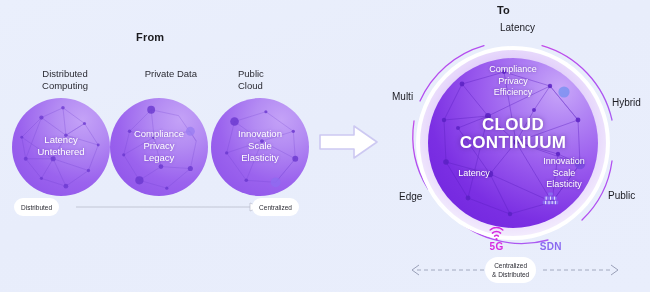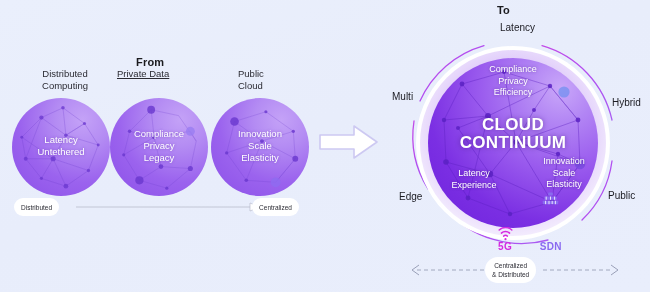--- a/index.html
+++ b/index.html
@@ -136,21 +136,21 @@
     text-shadow: 0 0 5px rgba(60,20,120,.55);
   }
 
   
   #techrow {
     position: absolute;
     left: 488px; top: 224px;
     width: 74px; height: 28px;
     display: flex;
     align-items: flex-end;
-    justify-content: flex-end;
+    justify-content: space-between;
     gap: 26px;
   }
   .tech { display: flex; flex-direction: column; align-items: center; }
   .tech-label {
     font-size: 10px;
     font-weight: bold;
     letter-spacing: .4px;
     margin-top: 1px;
     line-height: 10px;
   }
@@ -158,27 +158,27 @@
   .tech-sdn .tech-label { color: #8a6af0; margin-top: 36px; }
 
   
   #axis-right { position: absolute; left: 403px; top: 257px; width: 224px; height: 26px; }
 </style>
 </head>
 <body>
 
 <div id="stage">
 
-  <div class="hdr" style="left:136px; top:31px;margin-top:25px;">From</div>
+  <div class="hdr" style="left:136px; top:31px;">From</div>
 
   <div class="caption" style="left:25px; top:68px; width:80px; text-align:center;">
     <div>Distributed</div>
     <div>Computing</div>
   </div>
-  <div class="caption" style="left:117px; top:68px; width:80px; text-align:left;text-decoration:underline;">
+  <div class="caption" style="left:117px; top:68px; width:80px; text-align:right;">
     <div>Private Data</div>
   </div>
   <div class="caption" style="left:238px; top:68px; width:70px; text-align:left;">
     <div>Public</div>
     <div>Cloud</div>
   </div>
 
   <div class="orb" style="left:12px; top:98px; width:98px; height:98px;">
     <svg class="net" viewBox="0 0 100 100">
       <g stroke="#6f3fd0" stroke-width="0.5" opacity="0.55" fill="none">
@@ -329,21 +329,20 @@
       <div>Efficiency</div>
     </div>
 
     <div id="cc-title" style="top:88px;">
       <div>CLOUD</div>
       <div>CONTINUUM</div>
     </div>
 
     <div class="core-text" style="left:26px; top:140px; width:100px; text-align:center;">
       <div>Latency</div>
-      <div>Experience</div>
     </div>
 
     <div class="core-text" style="left:118px; top:128px; width:96px; text-align:center;">
       <div>Innovation</div>
       <div>Scale</div>
       <div>Elasticity</div>
     </div>
   </div>
 
   <div class="ringlabel" style="left:500px; top:22px;">Latency</div>

